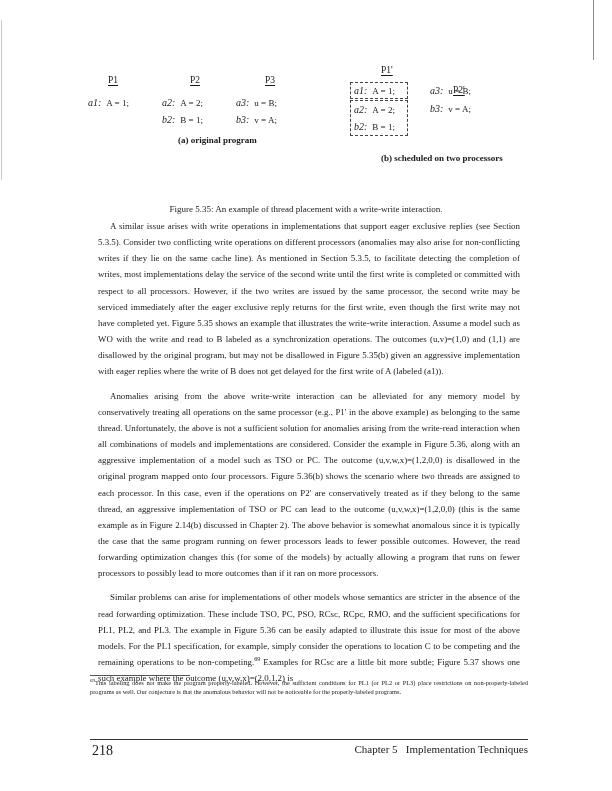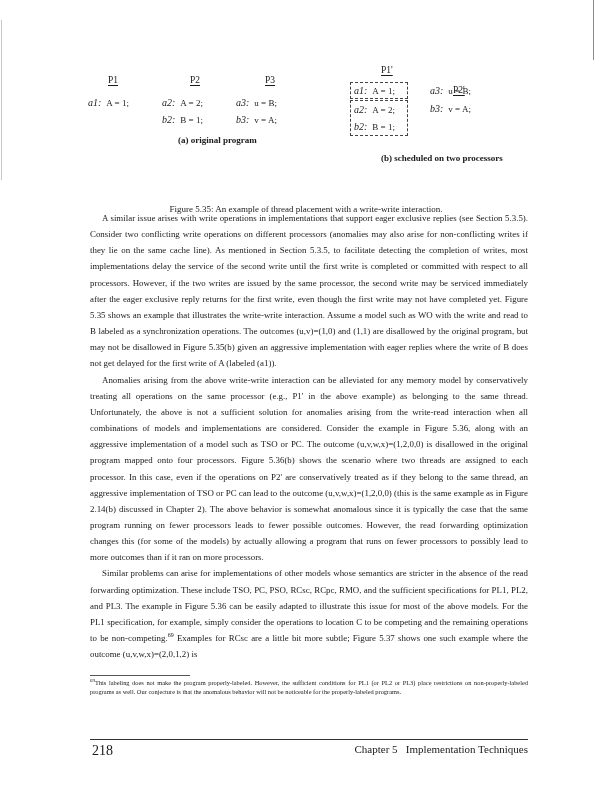--- a/index.html
+++ b/index.html
@@ -16,21 +16,21 @@
     .lbl { font-style: italic; font-size: 10px; margin-right: 5px; }
     .sub-cap { font-size: 9px; font-weight: bold; white-space: nowrap; margin-left: 35px; }
     .dashbox { border: 1px dashed #444; }
 
     .fig-caption { left: 0; width: 612px; text-align: center; top: 180px; font-size: 9px; margin-top: 24px; }
 
     .body-text {
       left: 90px; width: 438px; top: 210px;
       font-size: 8.9px; line-height: 16.15px; text-align: justify;
     }
-    .body-text p { margin: 0; text-indent: 12px; }
+    .body-text p { margin: 8px; text-indent: 12px; }
     .fn-ref { font-size: 6px; vertical-align: super; line-height: 0; }
 
     .fn-rule { left: 90px; top: 675px; width: 100px; height: 1px; background: #555; }
     .footnote {
       left: 90px; width: 438px; top: 678px; font-size: 6.4px; line-height: 9.4px; text-align: justify;
     }
     .footnote .fn-num { font-size: 5px; vertical-align: super; line-height: 0; }
 
     .page-rule { left: 90px; top: 739px; width: 438px; height: 1px; background: #333; }
     .page-num { left: 92px; top: 743px; font-size: 14px; }

